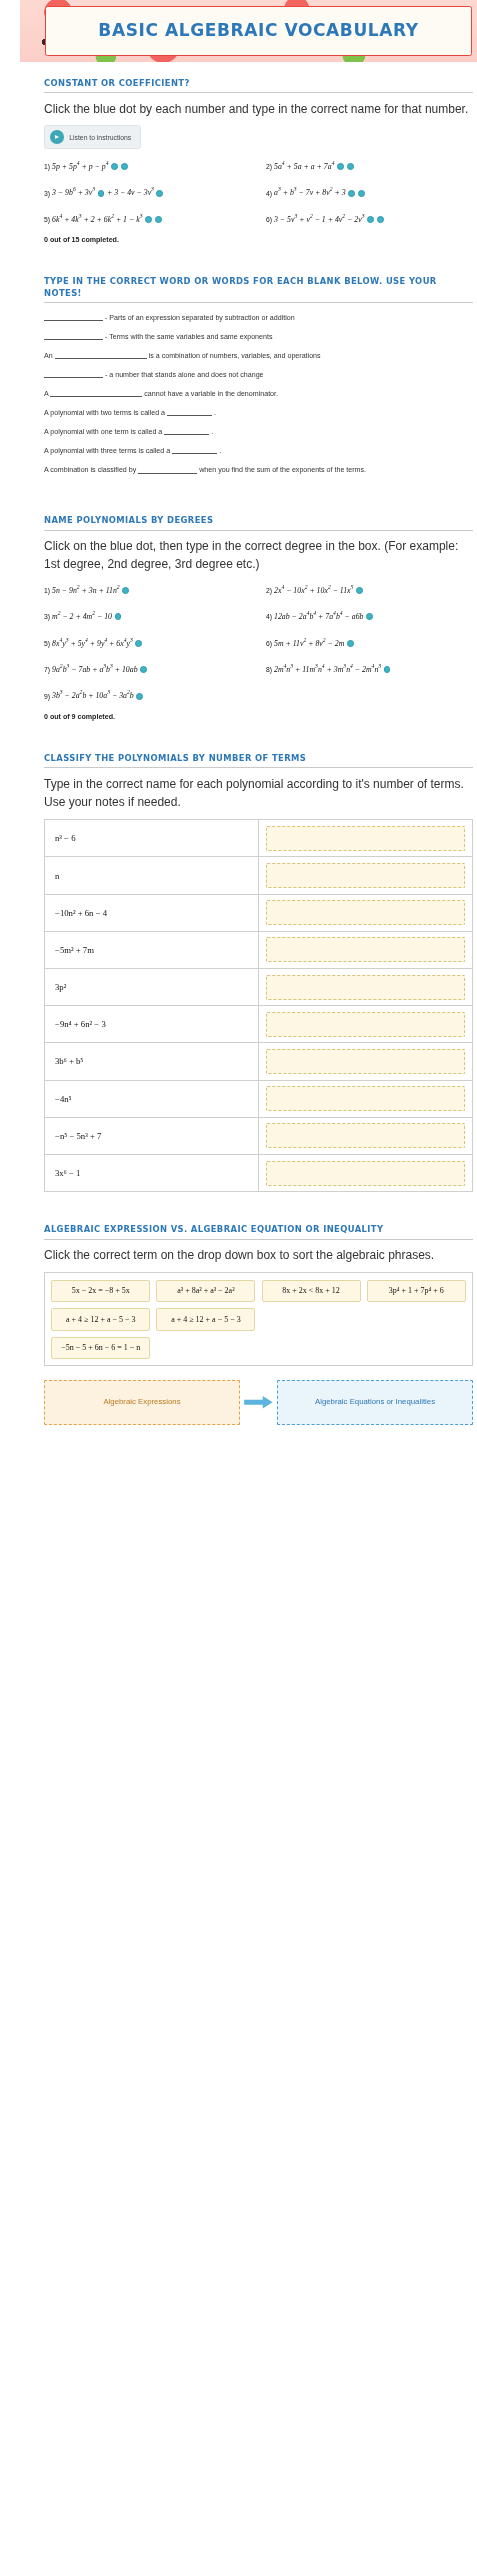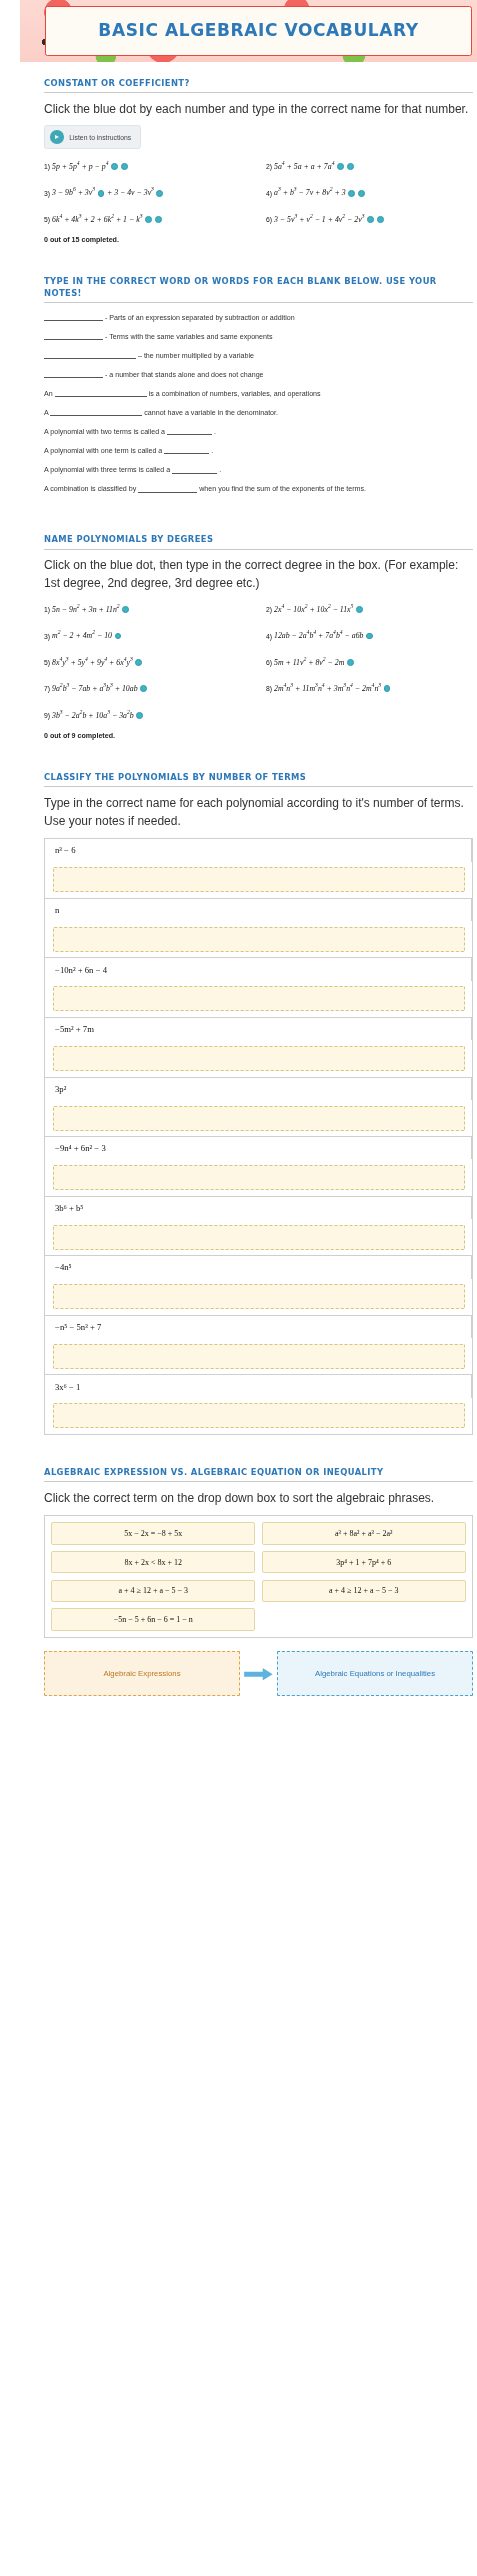--- a/index.html
+++ b/index.html
@@ -155,21 +155,21 @@
   }
   .blank.sm { min-width: 45px; }
   .blank.lg { min-width: 92px; }
   
   .classify-tbl {
     margin-top: 8.7px;
     border: 0.6px solid #cfcfcf;
   }
   .classify-row {
     display: grid;
-    grid-template-columns: 1fr;
+    grid-template-columns: 1fr 1fr;
     border-bottom: 0.6px solid #cfcfcf;
     min-height: 36px;
   }
   .classify-row:last-child { border-bottom: none; }
   .classify-expr {
     display: flex; align-items: center;
     padding: 6.2px 10px;
     font-family: "Liberation Serif", serif;
     font-size: 8.7px;
     color: #111;
@@ -182,21 +182,21 @@
     border: 0.6px dashed #d9c37a;
     border-radius: 1.2px;
     cursor: text;
   }
   
   .phrase-wrap {
     margin-top: 8.7px;
     border: 0.6px solid #cfcfcf;
     padding: 6.2px;
     display: grid;
-    grid-template-columns: 1fr 1fr;
+    grid-template-columns: 1fr 1fr 1fr 1fr;
     gap: 6.2px;
   }
   .phrase {
     background: #fdf7e3;
     border: 0.6px solid #e4d7a6;
     border-radius: 1.9px;
     height: 22.4px;
     display: flex; align-items: center; justify-content: center;
     font-family: "Liberation Serif", serif;
     font-size: 8px;
@@ -309,32 +309,28 @@
       <div class="fib">
         <p>
           <span class="blank"></span>
           <span> - Parts of an expression separated by subtraction or addition</span>
         </p>
         <p>
           <span class="blank"></span>
           <span> - Terms with the same variables and same exponents</span>
         </p>
         <p>
-          <span class="blank lg"></span>
-          <span> – the number multiplied by a variable</span>
-        </p>
-        <p>
-          <span class="blank"></span>
-          <span> - a number that stands alone and does not change</span>
-        </p>
-
-        <p>
           <span>An </span>
           <span class="blank lg"></span>
           <span> is a combination of numbers, variables, and operations</span>
+        </p>
+
+        <p>
+          <span class="blank"></span>
+          <span> - a number that stands alone and does not change</span>
         </p>
         <p>
           <span>A </span>
           <span class="blank lg"></span>
           <span> cannot have a variable in the denominator.</span>
         </p>
         <p>
           <span>A polynomial with two terms is called a </span>
           <span class="blank sm"></span>
           <span> .</span>

